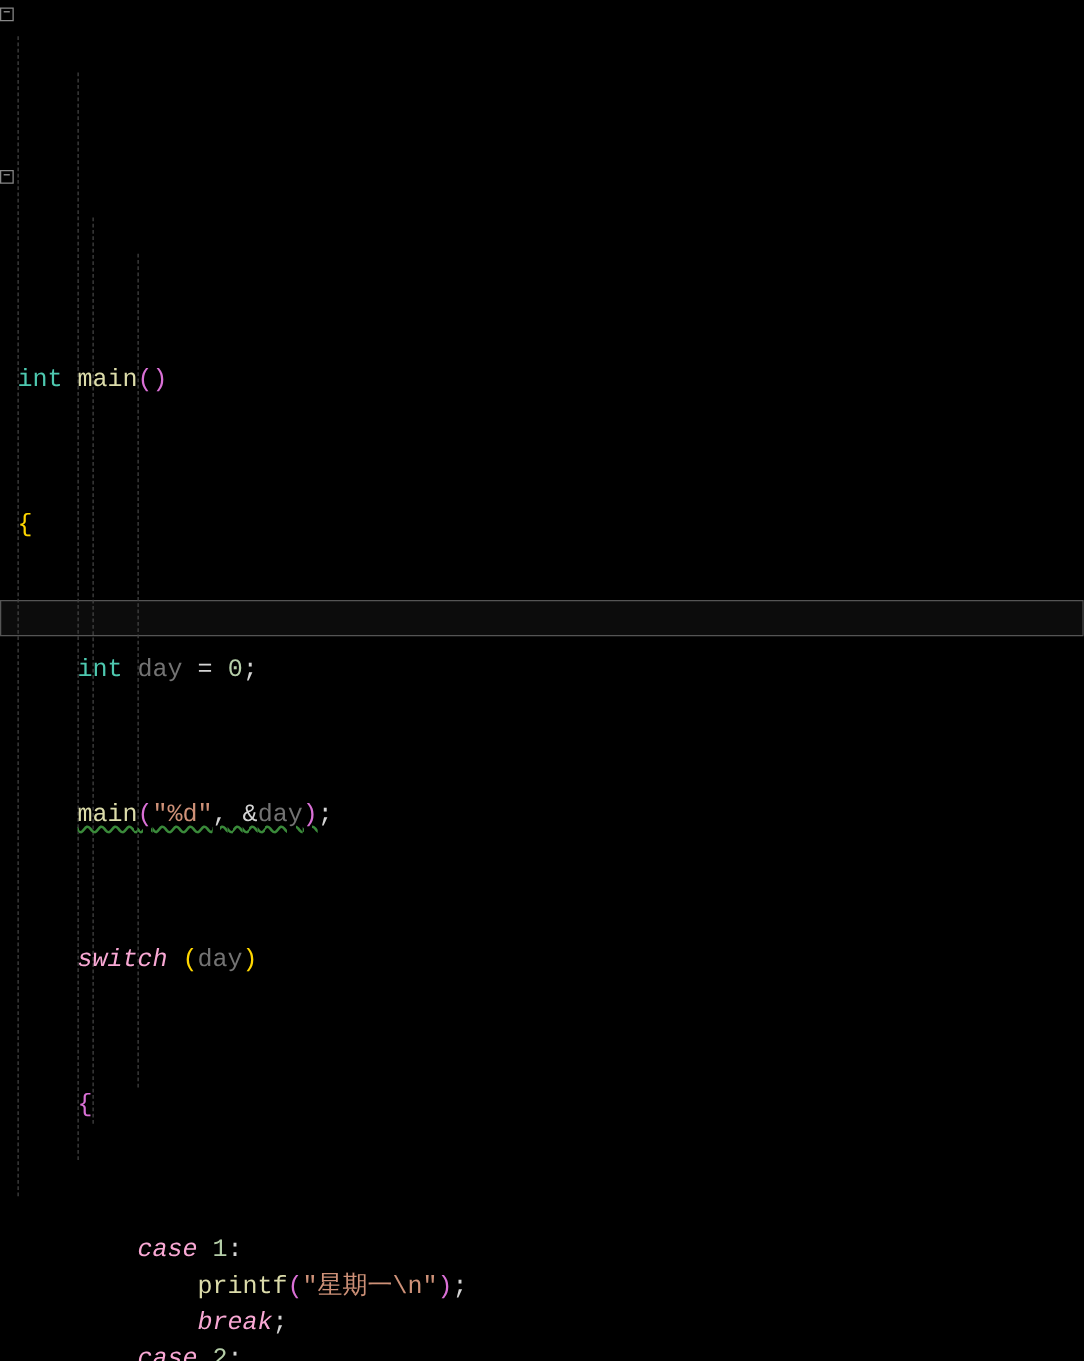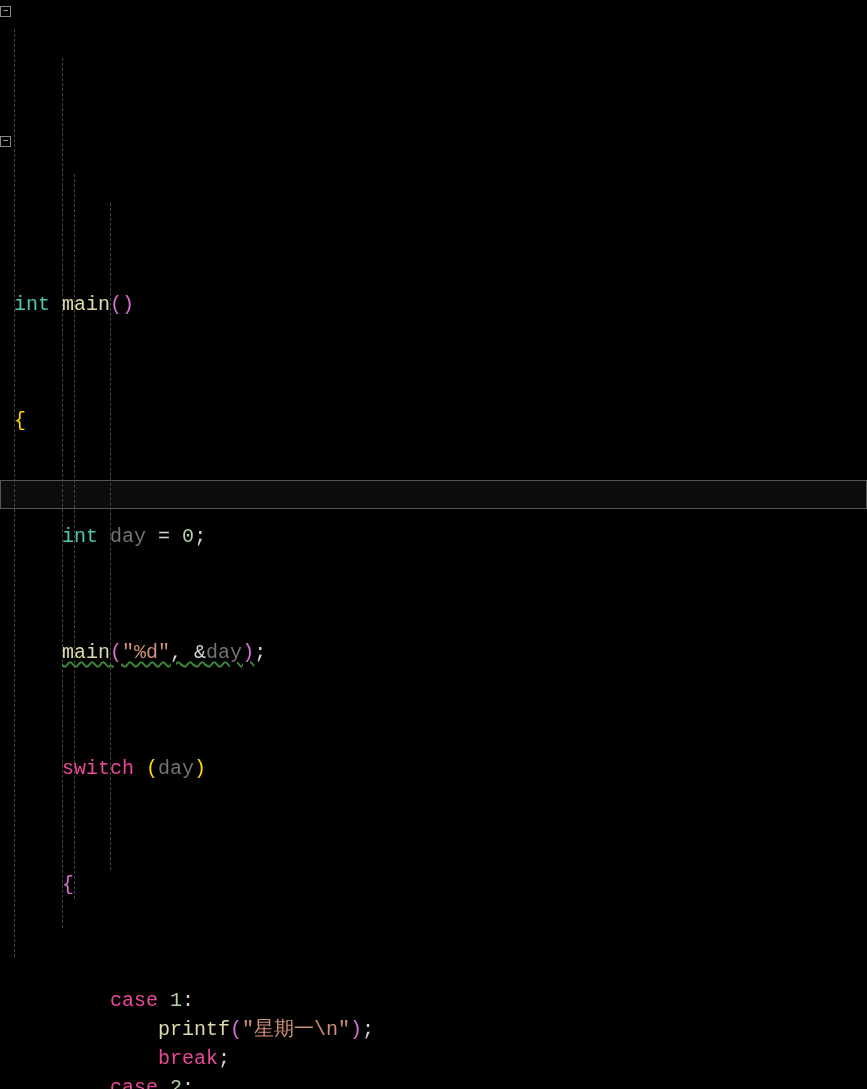--- a/index.html
+++ b/index.html
@@ -59,21 +59,21 @@
   
   .guide-v {
     position: absolute;
     top: 0;
     width: 0;
     border-left: 1px dashed #444;
   }
 
   
   .kw-type { color: #4ec9b0; }        
-  .kw-ctrl { color: #ec4899; }        
+  .kw-ctrl { color: #f9a8d4; font-style: italic; }        
   .fn { color: #dcdcaa; }             
   .ident { color: #737373; }          
   .num { color: #b5cea8; }            
   .str { color: #ce9178; }            
   .brace { color: #ffd700; }          
   .brace2 { color: #da70d6; }         
   .paren { color: #da70d6; }          
   .paren-y { color: #ffd700; }        
   .op { color: #d4d4d4; }
 

